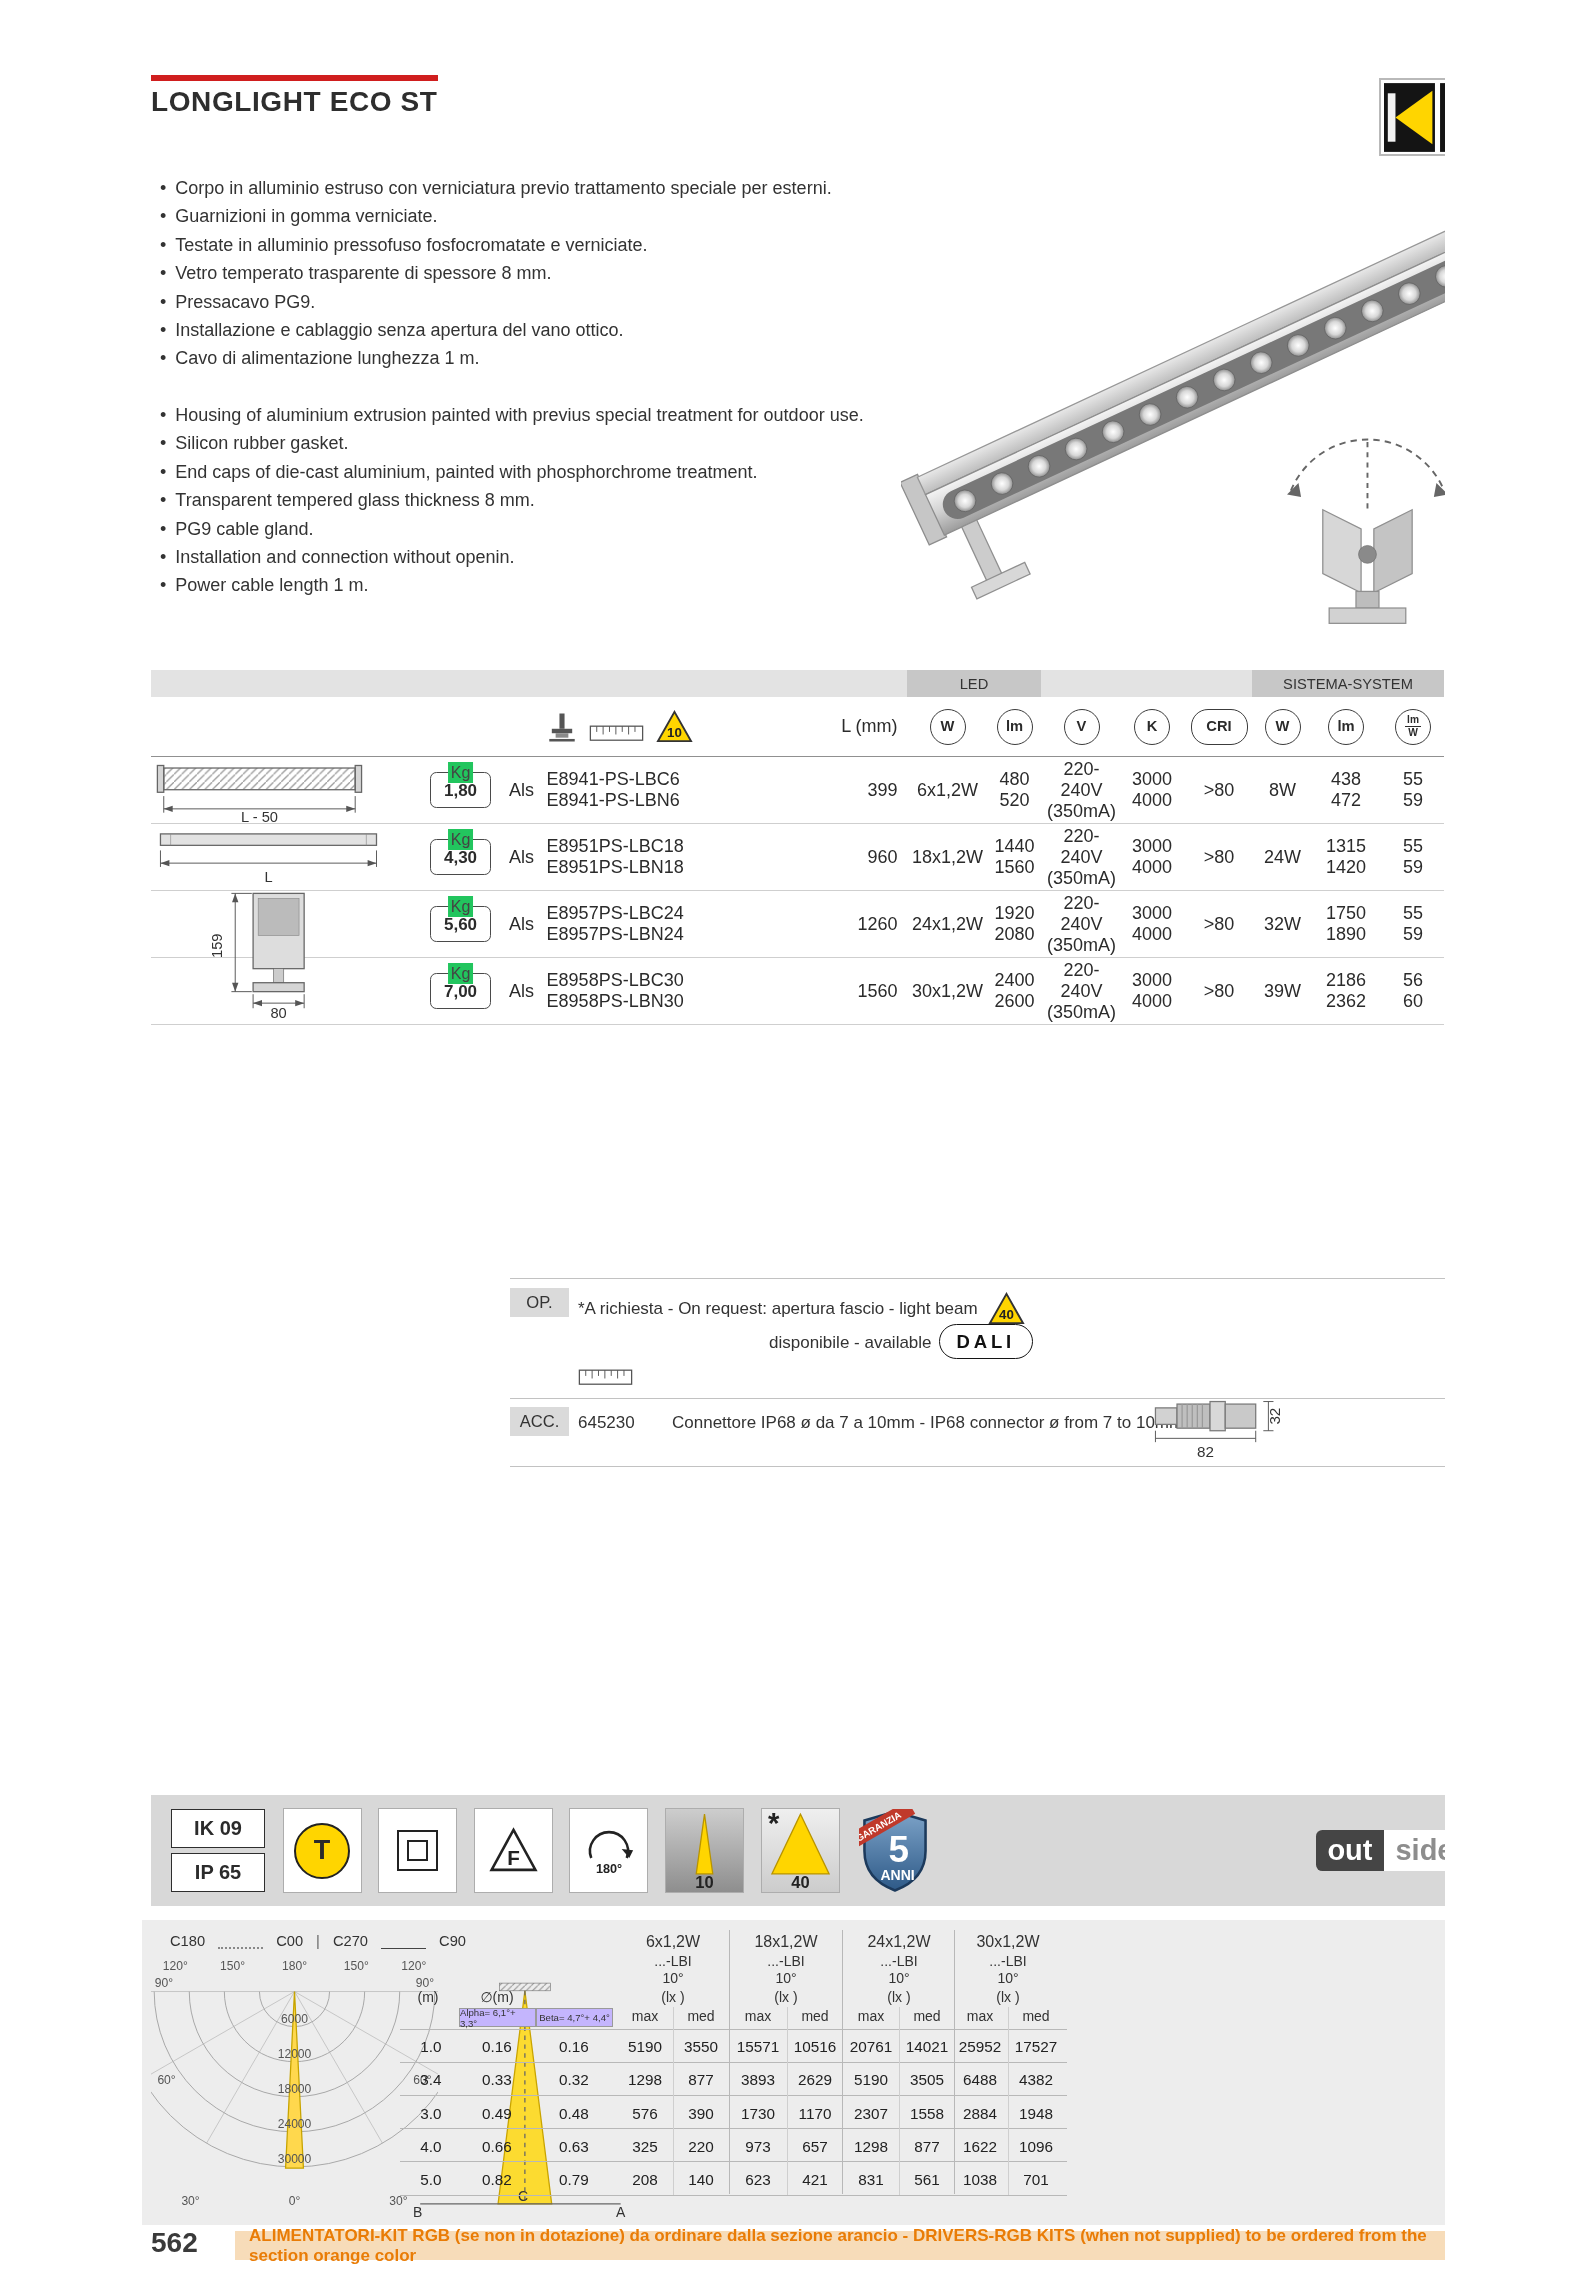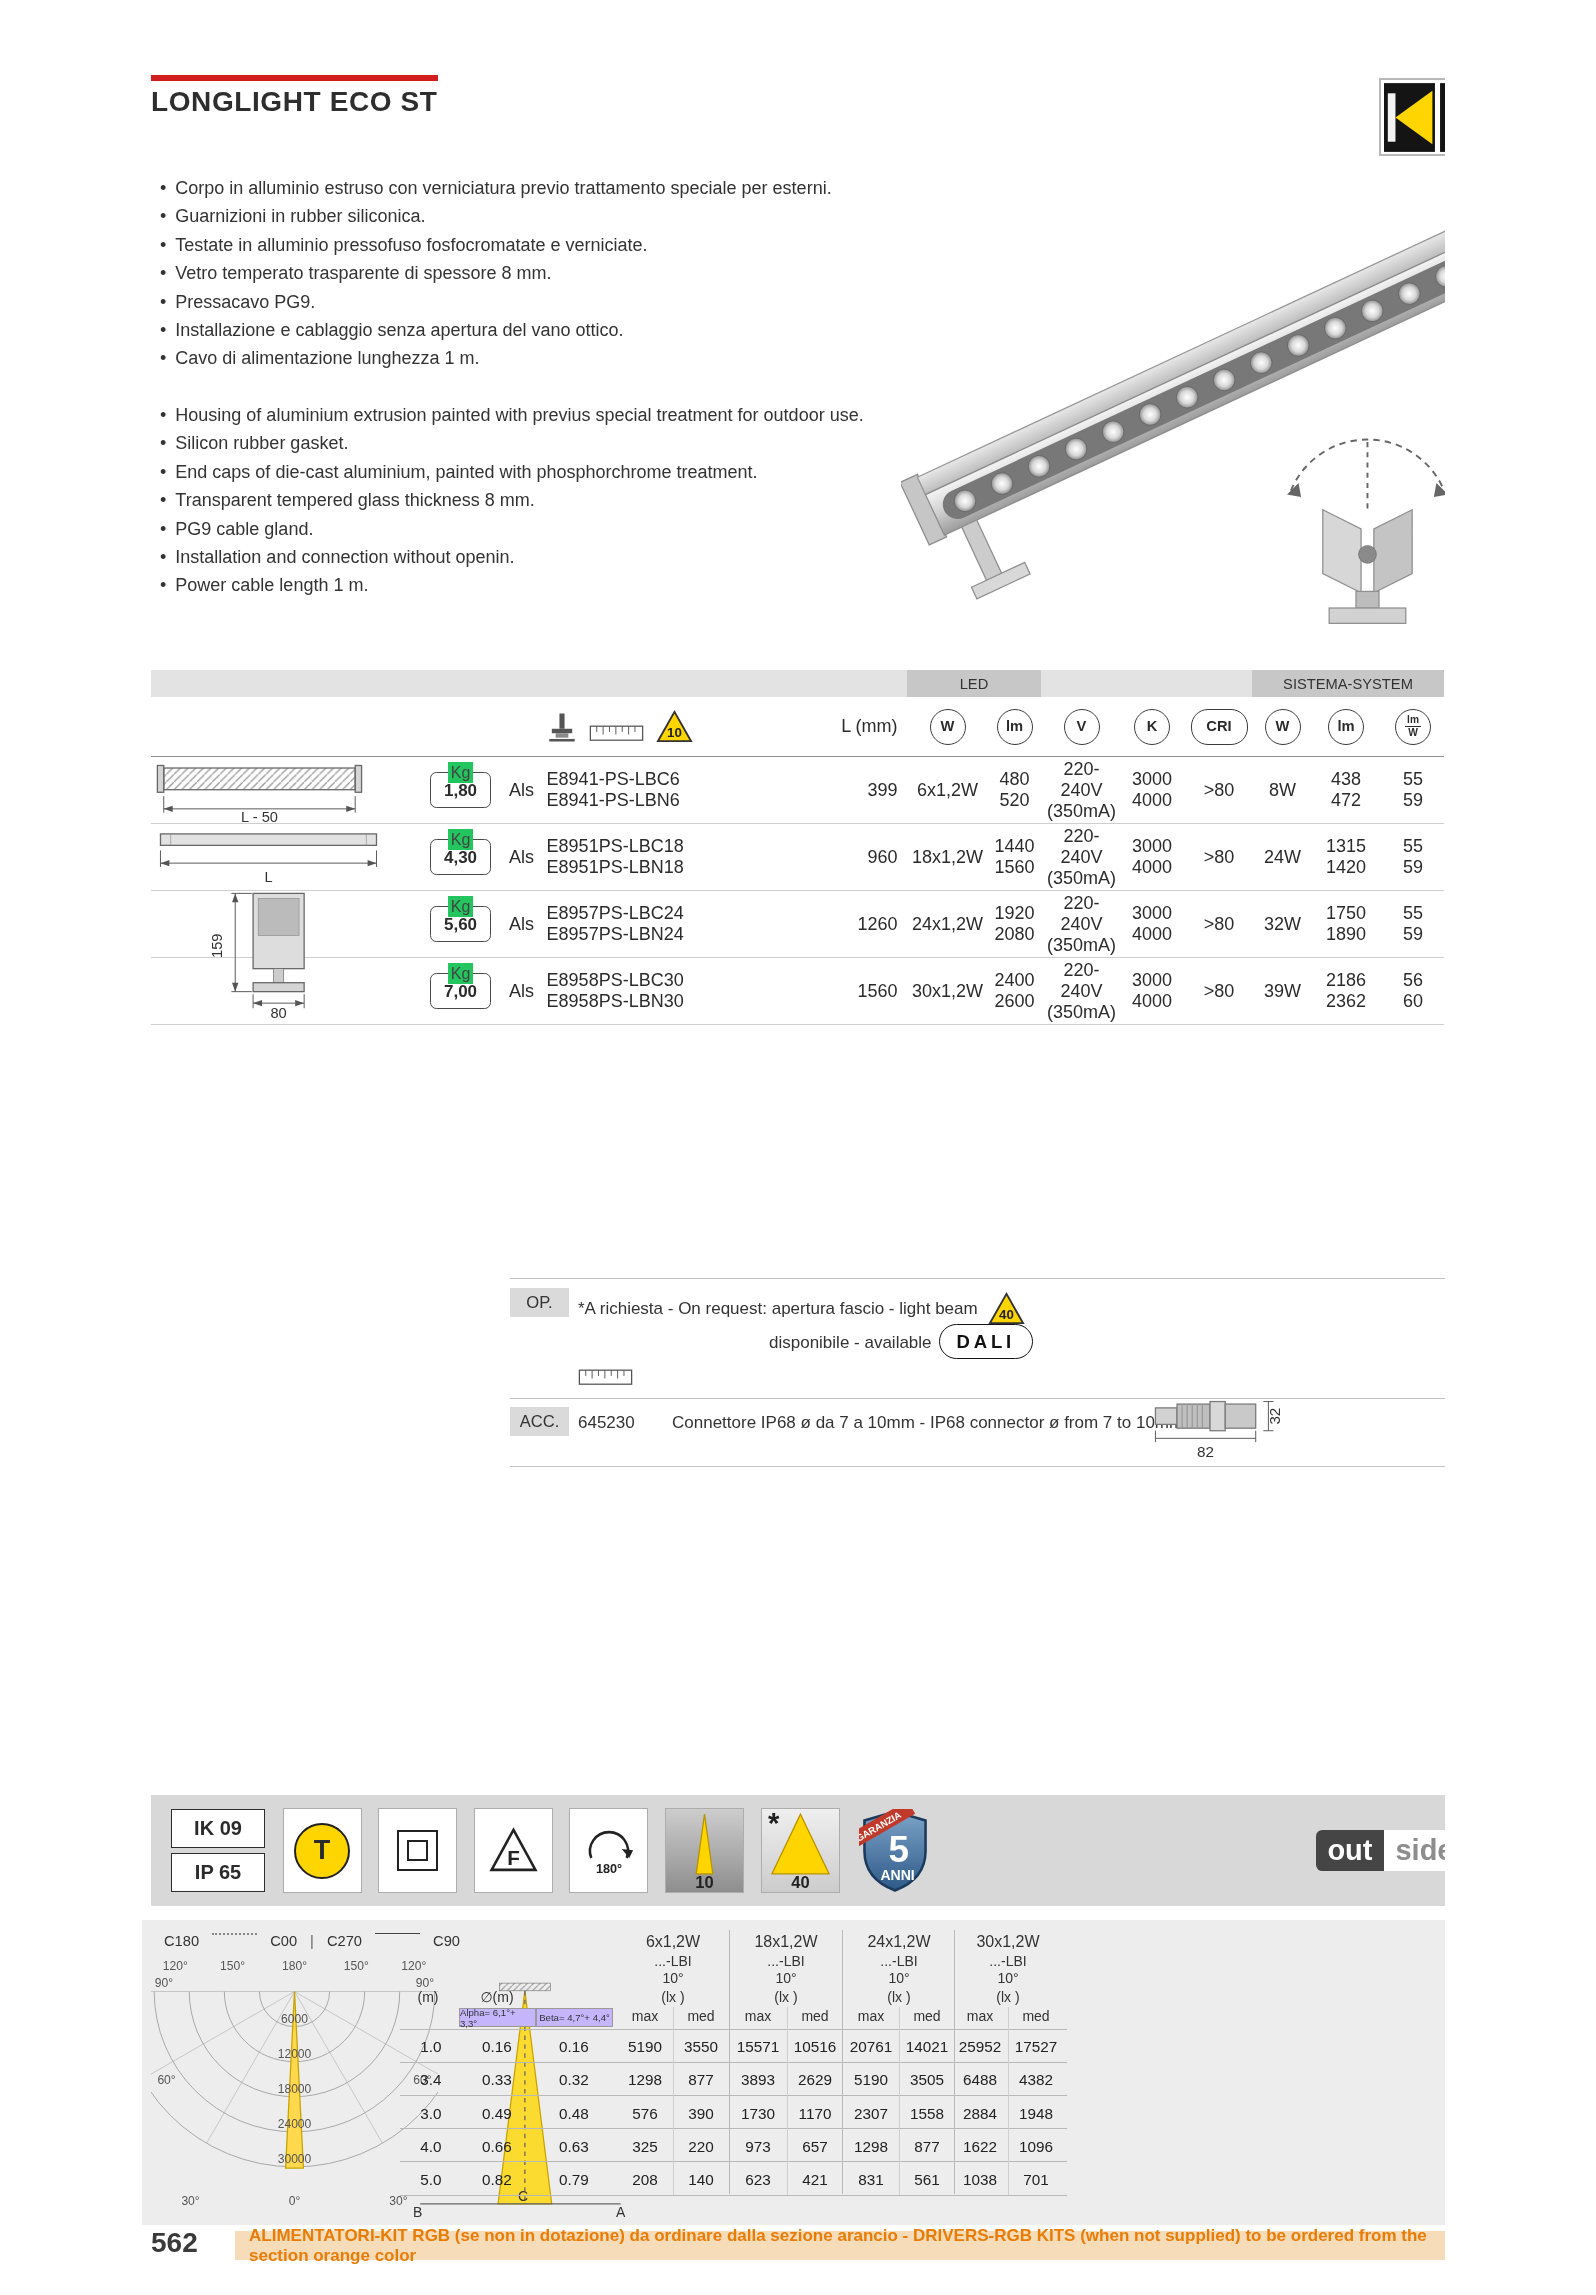--- a/index.html
+++ b/index.html
@@ -41,21 +41,21 @@
   .tcirc{width:52px;height:52px;border-radius:50%;background:#ffd500;border:2.6px solid #222;display:flex;align-items:center;justify-content:center;font-size:27px;font-weight:bold}
   .sq-out{width:37px;height:37px;border:2.6px solid #222;display:flex;align-items:center;justify-content:center}
   .sq-in{width:16.6px;height:16.6px;border:2.6px solid #222;display:block}
   .beam-g{background:linear-gradient(180deg,#cdcdcd,#8e8e8e)}
   .beam-w{background:linear-gradient(180deg,#efefef,#cccccc)}
   .spacer{flex:1}
   .outlogo{display:flex;align-items:center;margin-right:9px}
   .out-part{background:#454545;color:#fff;font-size:29px;font-weight:bold;padding:3.8px 11.5px;border-radius:6.4px 0 0 6.4px}
   .side-part{background:#fff;color:#8d8d8d;font-size:29px;font-weight:bold;padding:3.8px 11.5px;border-radius:0 6.4px 6.4px 0}
   .panel{left:142px;top:1920px;width:1351px;height:305px;background:#ededed}
-  .plegend{left:22px;top:12.8px;display:flex;align-items:flex-start;gap:13px;font-size:14.7px;color:#333}
+  .plegend{left:28px;top:12.8px;display:flex;align-items:flex-end;gap:13px;font-size:14.7px;color:#333}
   .dash-dot{width:45px;border-top:2.6px dotted #888}
   .dash-solid{width:45px;border-top:1.9px solid #444}
   .vbar{color:#666}
   .ph-t{position:absolute;text-align:center;font-size:14px;color:#333}
   .lux-v{position:absolute;width:56px;text-align:center;font-size:15.3px;color:#222}
   .ab-cell{position:absolute;width:77px;height:19px;border:0.6px solid #9a9a9a;display:flex;align-items:center;justify-content:center;font-size:9.6px;color:#333;box-sizing:border-box;background:#c4b5fd}
   .hline{position:absolute;height:0.6px;background:#b8b8b8}
   .vline{position:absolute;width:0.6px;background:#b8b8b8}
   .vline2{position:absolute;width:0.6px;background:#cfcfcf}
   .cone-lbl{position:absolute;font-size:14px;color:#333}
@@ -78,21 +78,21 @@
       <rect x="88" y="0" width="80" height="108" fill="#141414"></rect>
       <rect x="6" y="16" width="12" height="76" fill="#f2f2f2"></rect>
       <polygon points="18,54 76,12 76,96" fill="#ffd500"></polygon>
       <rect x="116" y="6" width="24" height="18" fill="#f2f2f2"></rect>
       <polygon points="128,24 112,102 144,102" fill="#ffd500"></polygon>
     </svg>
   </div>
 
   <ul class="abs feat" style="top:174px">
     <li>Corpo in alluminio estruso con verniciatura previo trattamento speciale per esterni.</li>
-    <li>Guarnizioni in rubber siliconica.</li>
+    <li>Guarnizioni in gomma verniciate.</li>
     <li>Testate in alluminio pressofuso fosfocromatate e verniciate.</li>
     <li>Vetro temperato trasparente di spessore 8 mm.</li>
     <li>Pressacavo PG9.</li>
     <li>Installazione e cablaggio senza apertura del vano ottico.</li>
     <li>Cavo di alimentazione lunghezza 1 m.</li>
   </ul>
   <ul class="abs feat" style="top:401px">
     <li>Housing of aluminium extrusion painted with previus special treatment for outdoor use.</li>
     <li>Silicon rubber gasket.</li>
     <li>End caps of die-cast aluminium, painted with phosphorchrome treatment.</li>

